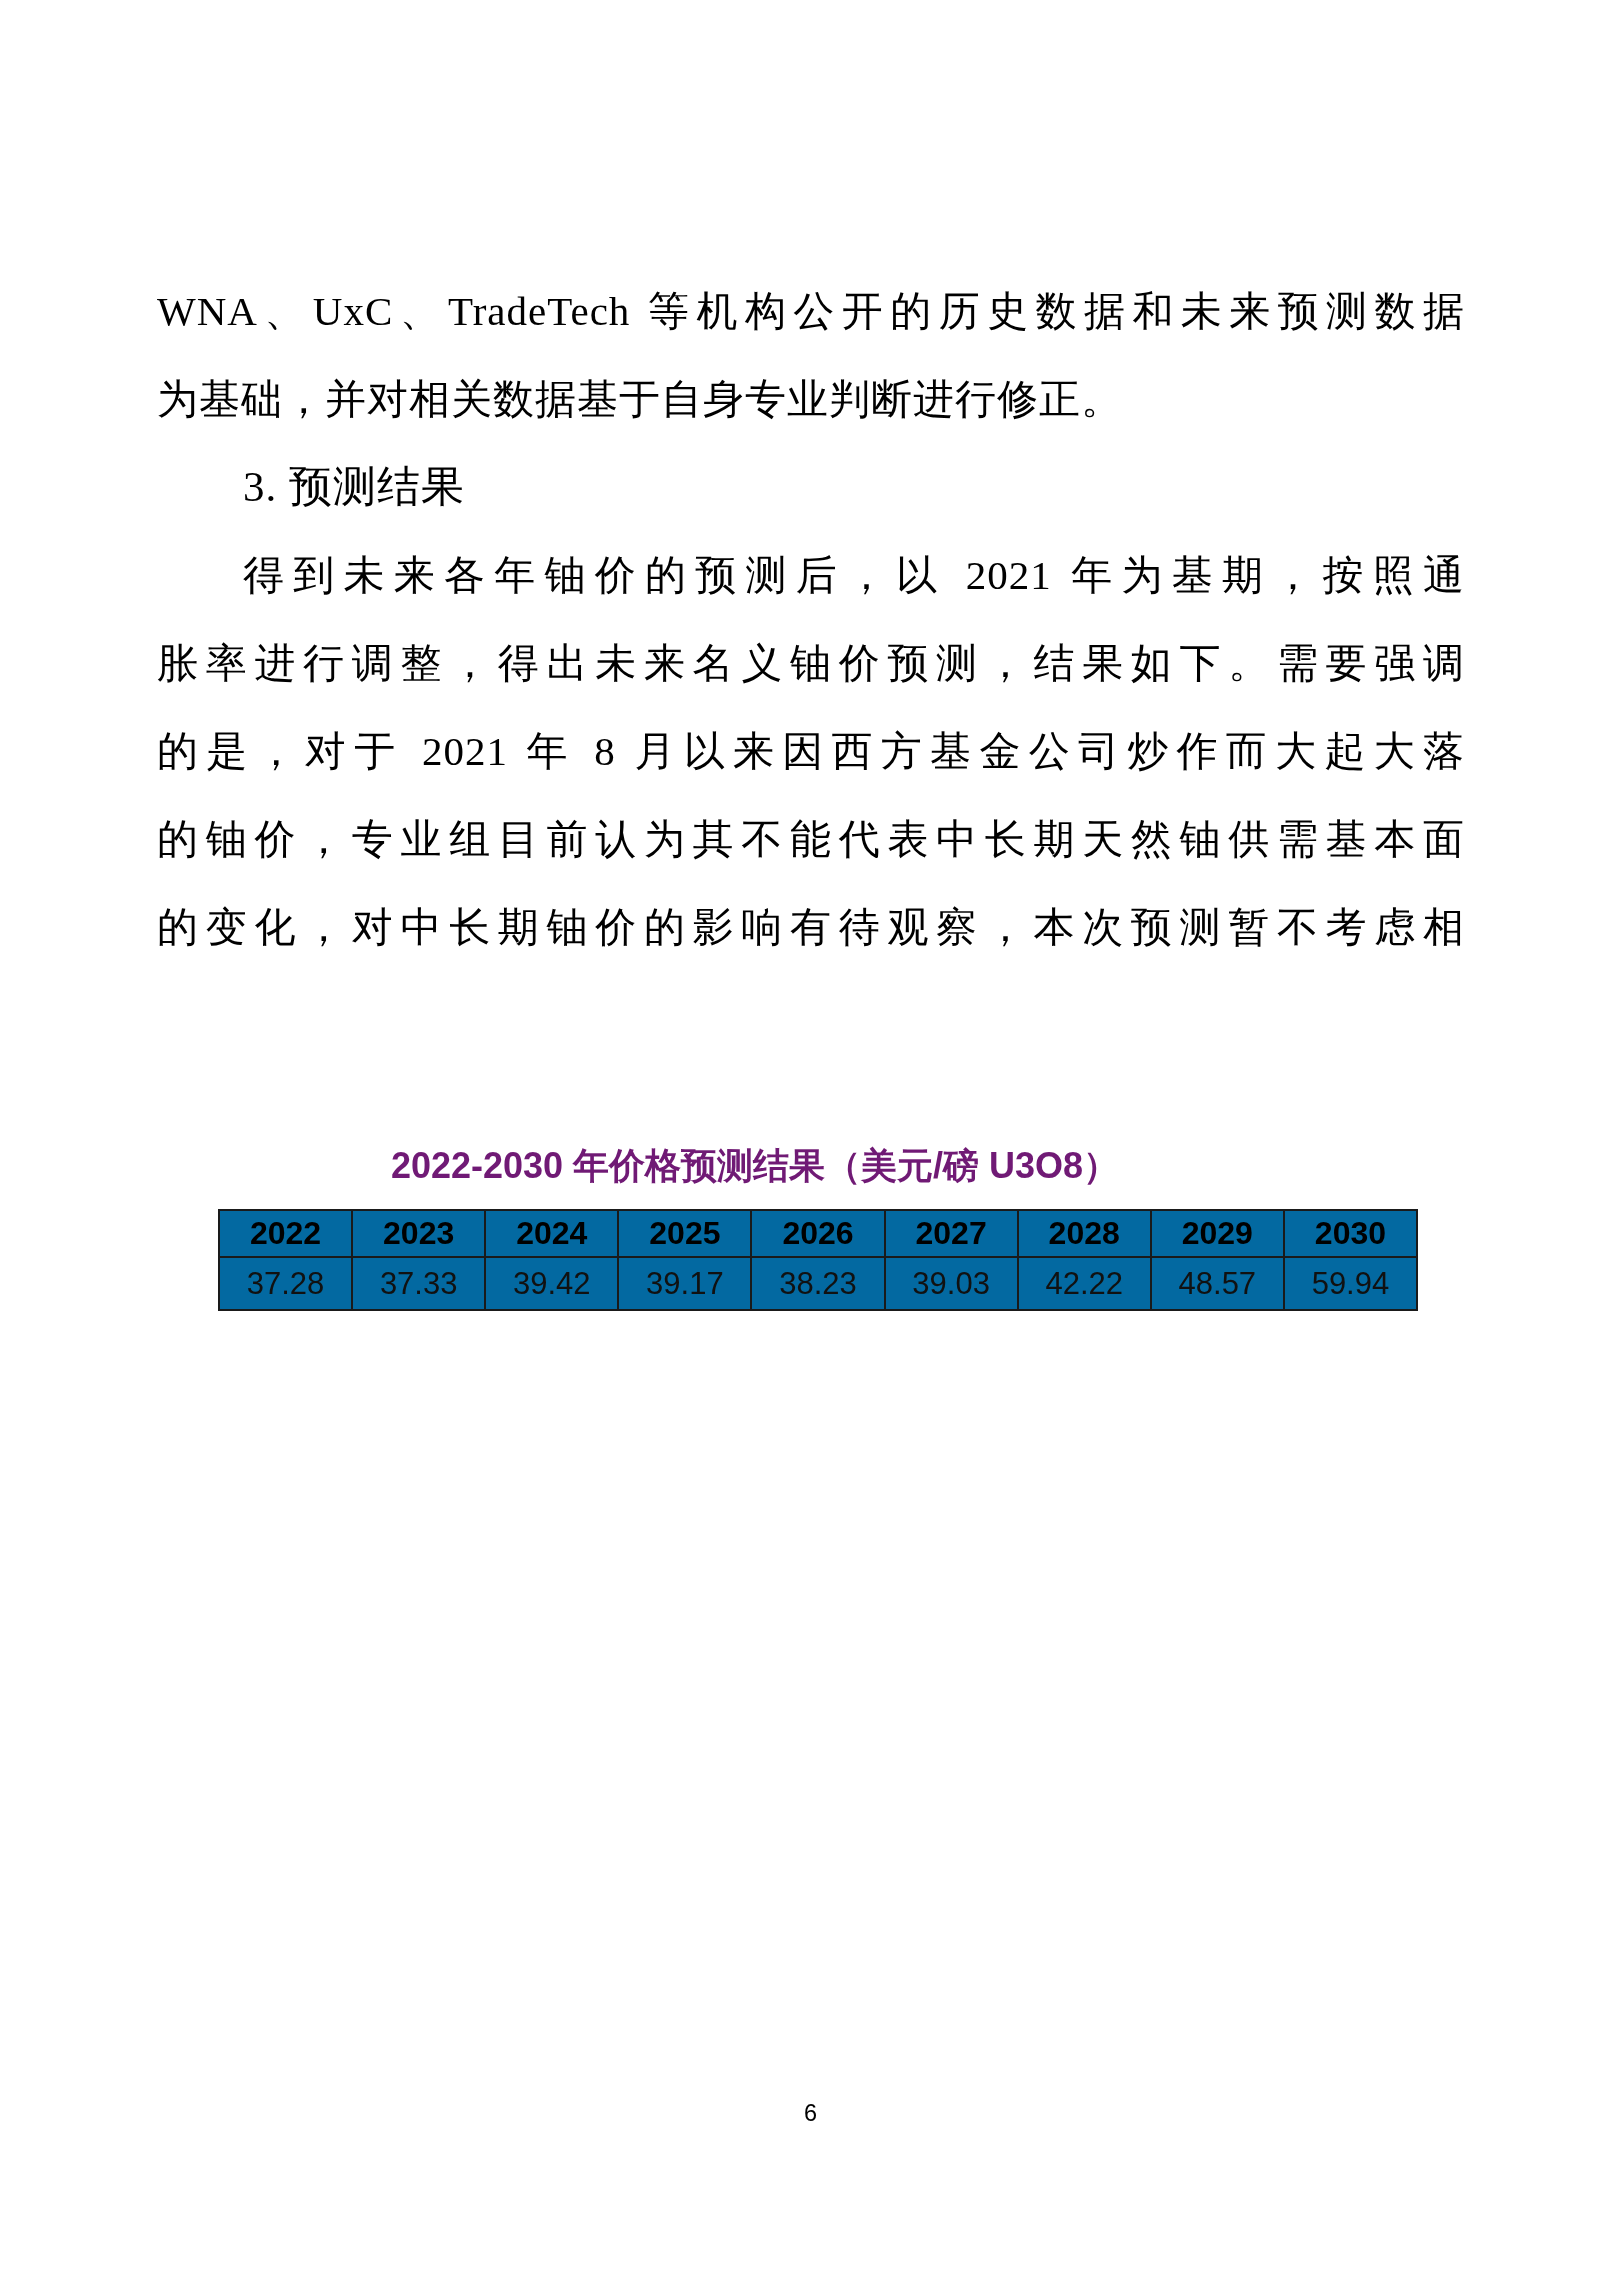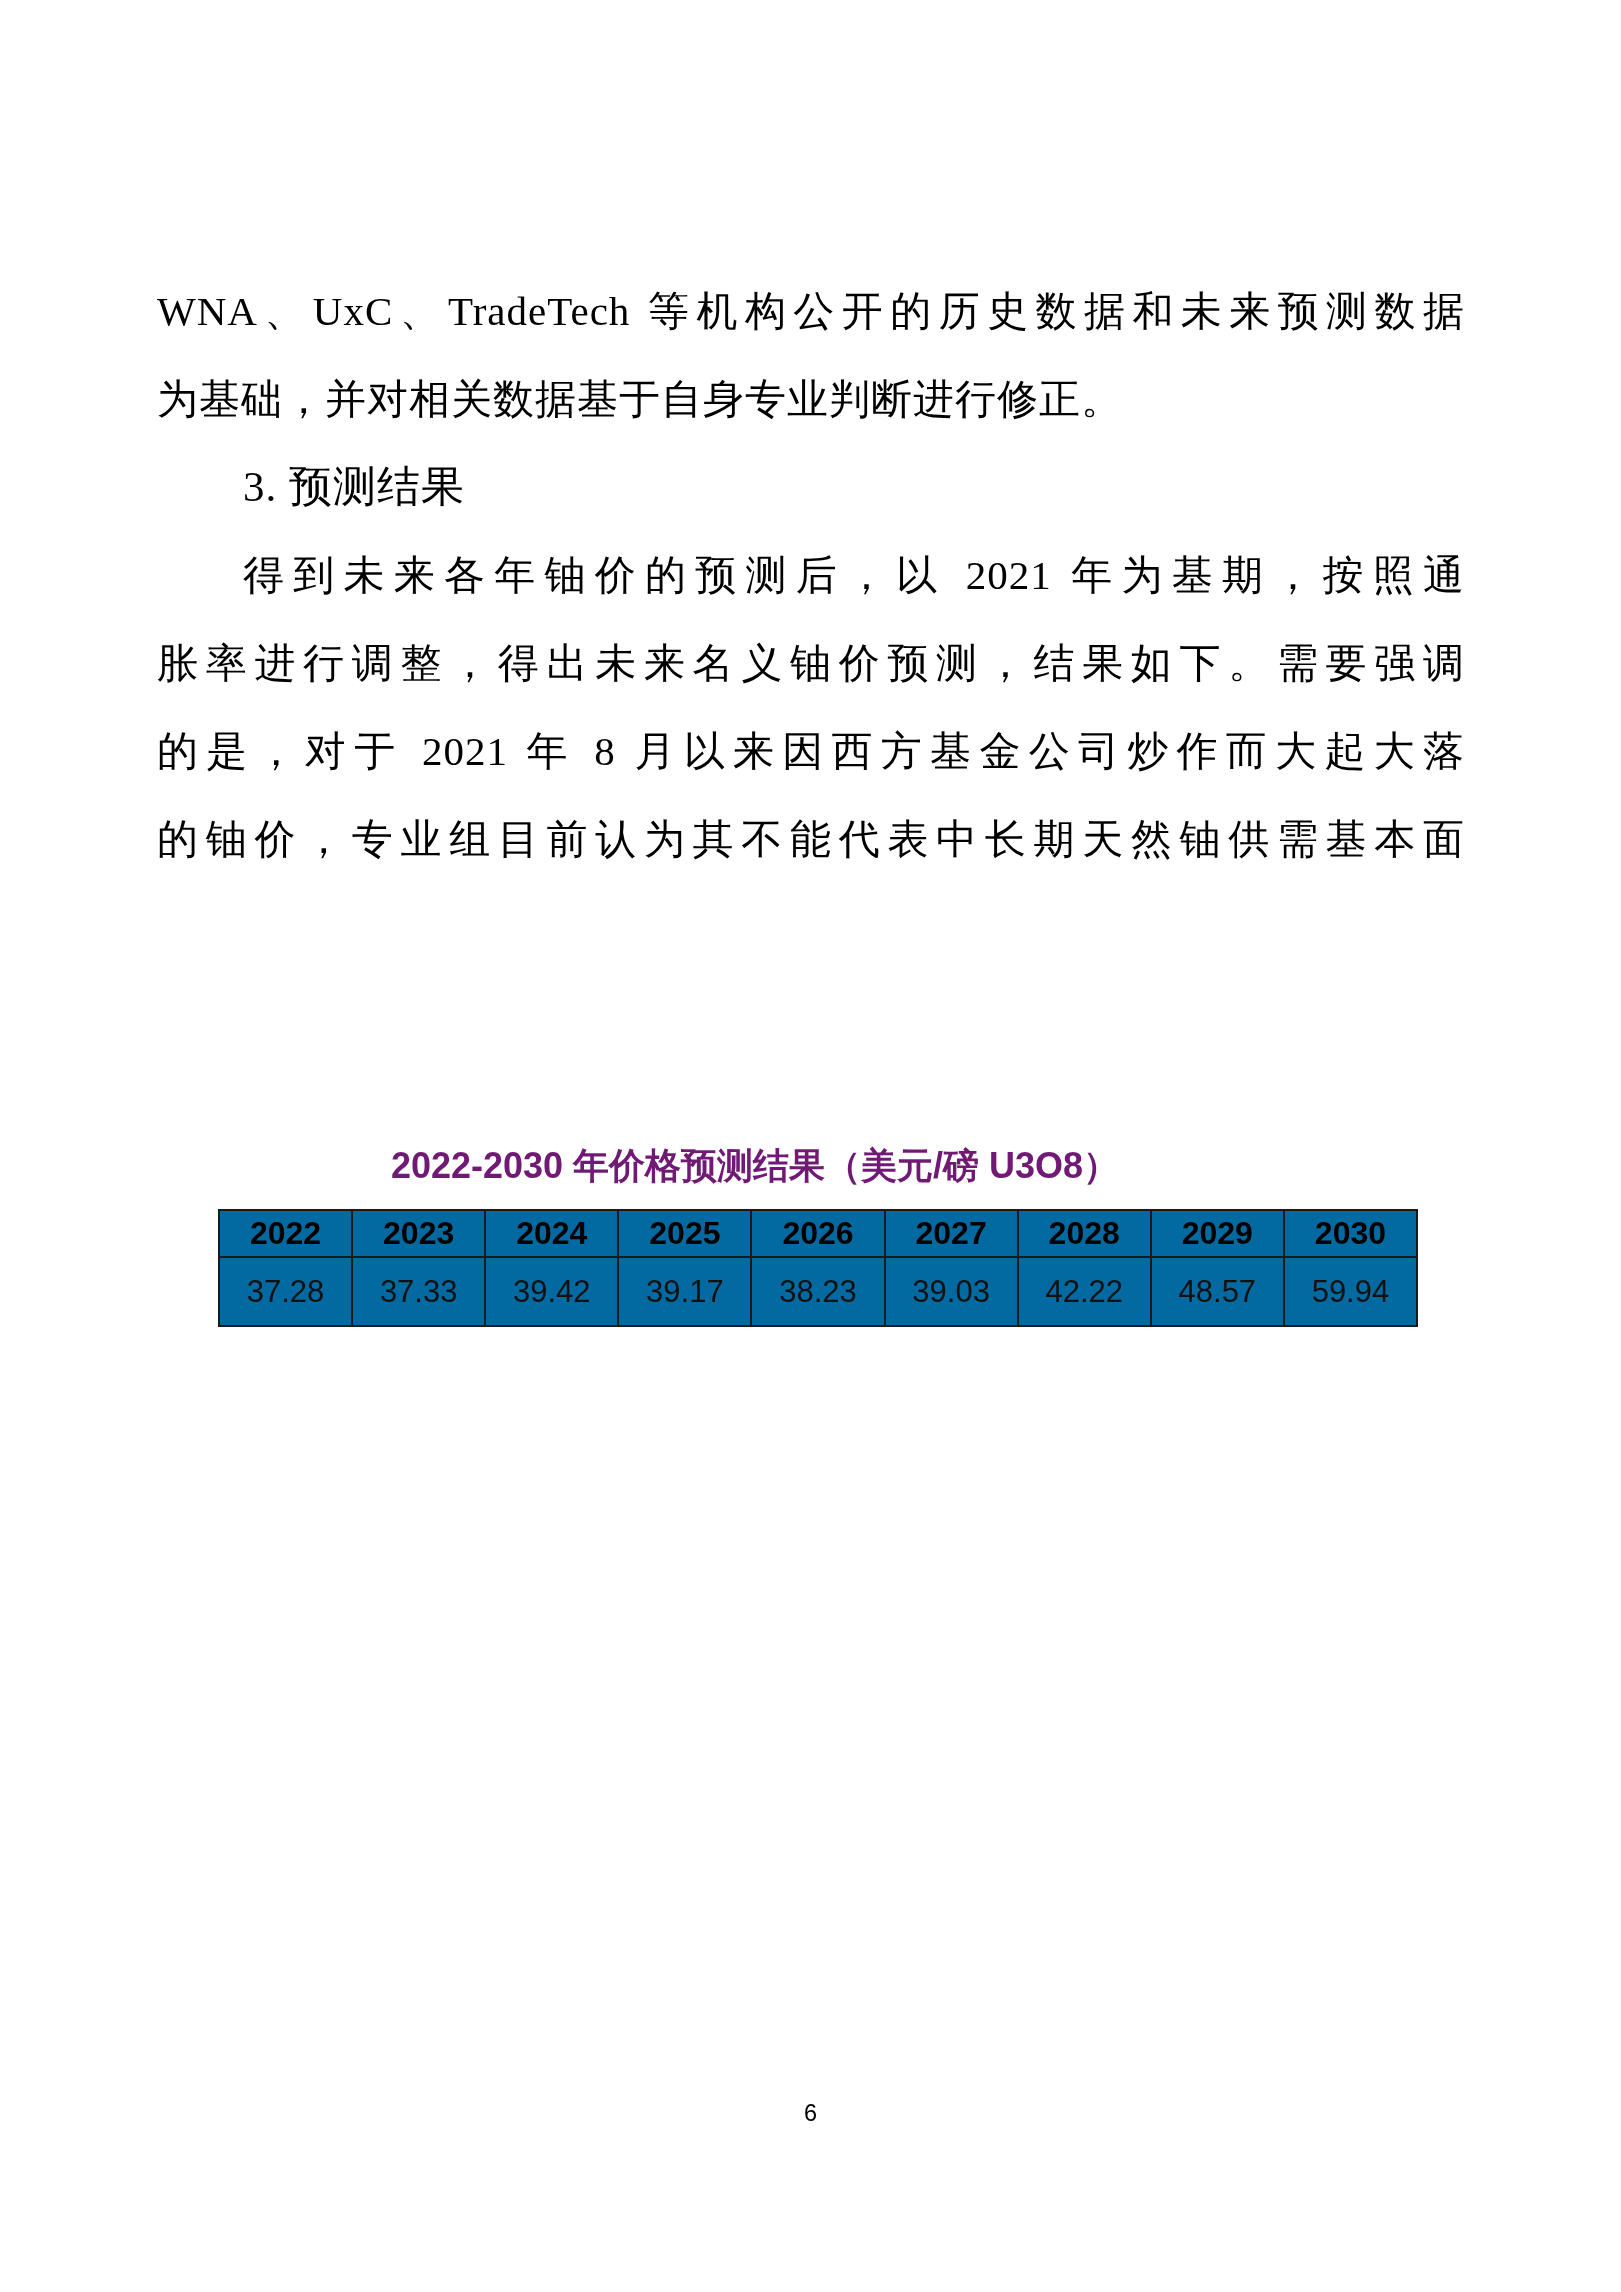--- a/index.html
+++ b/index.html
@@ -64,21 +64,21 @@
     vertical-align: middle;
     background: #0369a1;
   }
   .price-table th {
     height: 47px;
     font-size: 32px;
     font-weight: 700;
     color: #000000;
   }
   .price-table td {
-    height: 69px;
+    height: 53px;
     font-size: 31px;
     font-weight: 400;
     color: #111111;
   }
   
   .page-number {
     position: absolute;
     left: 0; top: 2100px;
     width: 1621px;
     text-align: center;
@@ -93,20 +93,21 @@
 <div class="page">
 
   <div class="doc-body">
     <div class="line jfull">WNA、UxC、TradeTech 等机构公开的历史数据和未来预测数据</div>
     <div class="line">为基础，并对相关数据基于自身专业判断进行修正。</div>
     <div class="line heading indent">3. 预测结果</div>
     <div class="line jfull indent">得到未来各年铀价的预测后，以 2021 年为基期，按照通</div>
     <div class="line jfull">胀率进行调整，得出未来名义铀价预测，结果如下。需要强调</div>
     <div class="line jfull">的是，对于 2021 年 8 月以来因西方基金公司炒作而大起大落</div>
     <div class="line jfull">的铀价，专业组目前认为其不能代表中长期天然铀供需基本面</div>
+    <div class="line jfull">的变化，对中长期铀价的影响有待观察，本次预测暂不考虑相</div>
   </div>
 
   <div class="table-title">2022-2030 年价格预测结果（美元/磅 U3O8）</div>
 
   <table class="price-table">
     <thead>
       <tr>
         <th>2022</th>
         <th>2023</th>
         <th>2024</th>

